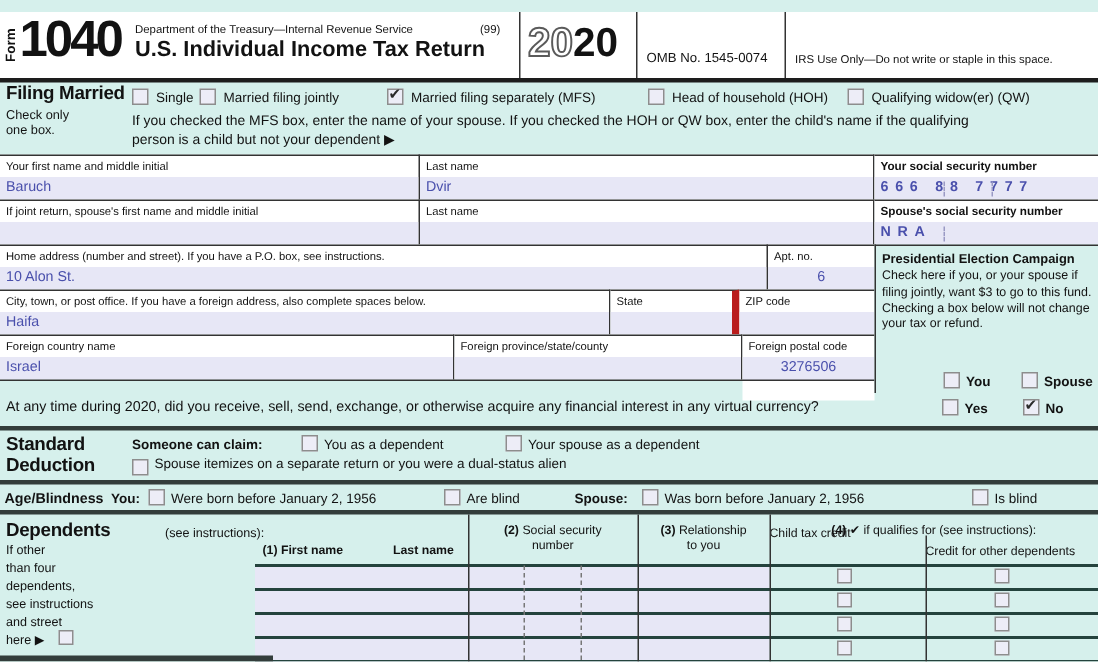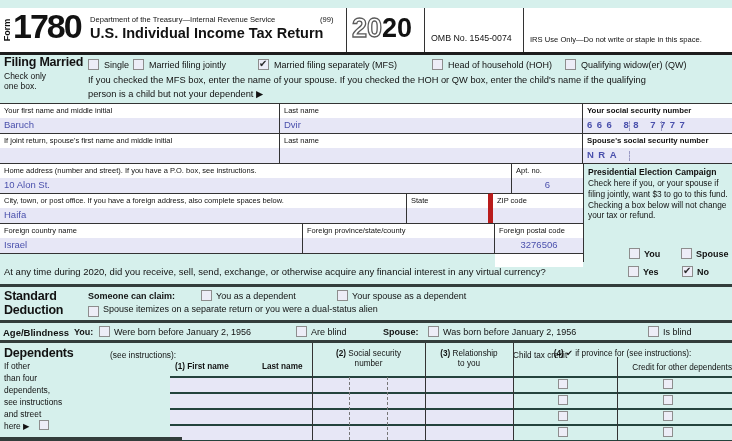--- a/index.html
+++ b/index.html
@@ -30,21 +30,21 @@
 </style>
 </head>
 <body>
 
 <div class="page">
 
   <div class="abs" style="left:0;top:8px;width:732px;height:44px;background:#fff"></div>
   <div class="hline" style="left:0;top:52px;width:732px;height:2.5px;background:#1d1d1d"></div>
 
   <div class="abs b" style="left:-4px;top:25px;font-size:9px;transform:rotate(-90deg)">Form</div>
-  <div class="abs b" style="left:13px;top:7px;font-size:34px;letter-spacing:-2px">1780</div>
+  <div class="abs b" style="left:13px;top:7px;font-size:34px;letter-spacing:-2px">1040</div>
 
   <div class="abs nw" style="left:90px;top:15px;font-size:7.6px">Department of the Treasury—Internal Revenue Service</div>
   <div class="abs nw" style="left:320px;top:15px;font-size:7.6px">(99)</div>
   <div class="abs b nw" style="left:90px;top:25px;font-size:14.5px">U.S. Individual Income Tax Return</div>
 
   <div class="vline" style="left:346px;top:8px;height:44px"></div>
   <div class="abs b nw" style="left:352px;top:13px;font-size:27px"><span class="outline20">20</span><span>20</span></div>
   <div class="vline" style="left:424px;top:8px;height:44px"></div>
   <div class="abs nw" style="left:431px;top:33px;font-size:8.8px">OMB No. 1545-0074</div>
   <div class="vline" style="left:523px;top:8px;height:44px"></div>
@@ -183,23 +183,23 @@
   <div class="abs nw" style="left:4px;top:409px;font-size:8.4px">and street</div>
   <div class="abs nw" style="left:4px;top:421px;font-size:8.4px">here ▶</div>
   <div class="cb small" style="left:39px;top:420px"></div>
 
   <div class="hdr8 b" style="left:175px;top:362px">(1) First name</div>
   <div class="hdr8 b" style="left:262px;top:362px">Last name</div>
   <div class="hdr8" style="left:312px;top:349px;width:113px;text-align:center"><span class="b">(2)</span> <span>Social security</span></div>
   <div class="hdr8" style="left:312px;top:359px;width:113px;text-align:center">number</div>
   <div class="hdr8" style="left:425px;top:349px;width:88px;text-align:center"><span class="b">(3)</span> <span>Relationship</span></div>
   <div class="hdr8" style="left:425px;top:359px;width:88px;text-align:center">to you</div>
-  <div class="hdr8" style="left:513px;top:348px;width:219px;text-align:center"><span class="b">(4)</span> <span class="b">✔</span> <span>if province for (see instructions):</span></div>
+  <div class="hdr8" style="left:513px;top:348px;width:219px;text-align:center"><span class="b">(4)</span> <span class="b">✔</span> <span>if qualifies for (see instructions):</span></div>
   <div class="hdr8" style="left:513px;top:351px;width:104px;text-align:left">Child tax credit</div>
-  <div class="hdr8" style="left:617px;top:363px;width:115px;text-align:right">Credit for other dependents</div>
+  <div class="hdr8" style="left:617px;top:363px;width:115px;text-align:left">Credit for other dependents</div>
 
   <div class="drow" style="left:170px;top:377.5px;width:142px"></div>
   <div class="drow" style="left:312px;top:377.5px;width:113px"></div>
   <div class="drow" style="left:425px;top:377.5px;width:88px"></div>
   <div class="drow" style="left:170px;top:393.5px;width:142px"></div>
   <div class="drow" style="left:312px;top:393.5px;width:113px"></div>
   <div class="drow" style="left:425px;top:393.5px;width:88px"></div>
   <div class="drow" style="left:170px;top:409.5px;width:142px"></div>
   <div class="drow" style="left:312px;top:409.5px;width:113px"></div>
   <div class="drow" style="left:425px;top:409.5px;width:88px"></div>

